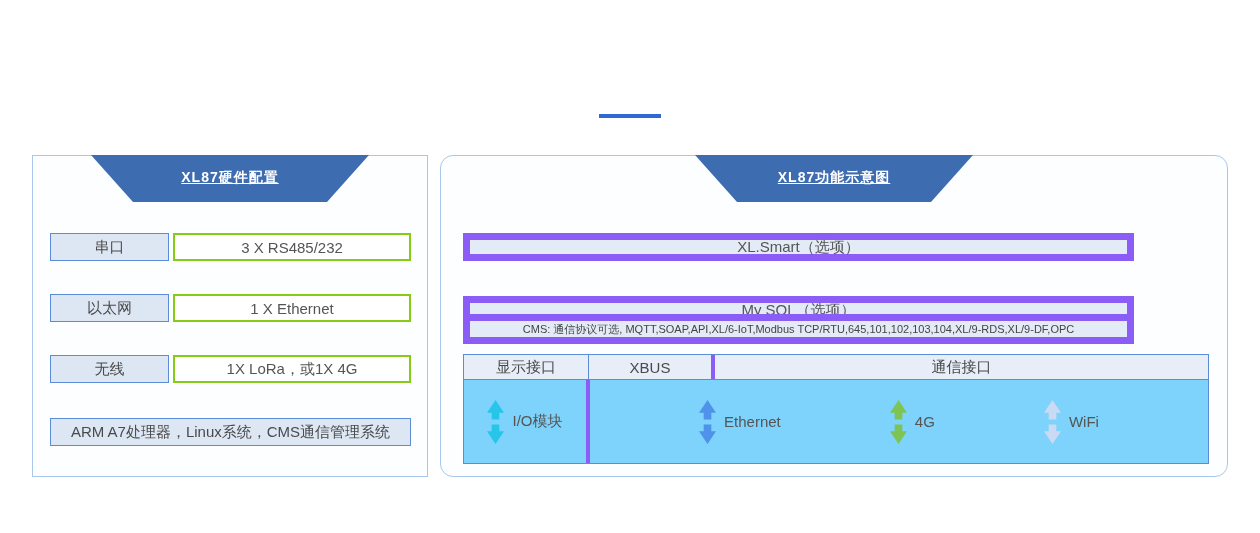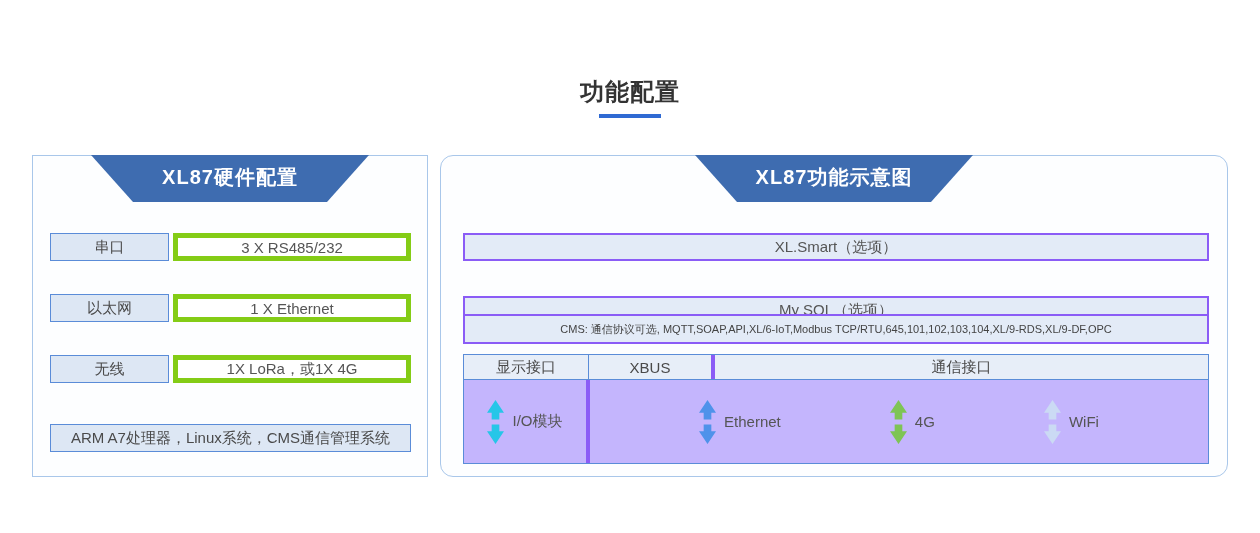--- a/index.html
+++ b/index.html
@@ -29,58 +29,59 @@
   .panel-left  { left: 32px;  width: 396px; }
   .panel-right { left: 440px; width: 788px; border-radius: 13px; }
 
   .trapezoid {
     position: absolute; top: -1px; left: 50%; transform: translateX(-50%);
     width: 278px; height: 47px; background: #3e6cb0;
     clip-path: polygon(0 0, 100% 0, calc(100% - 42px) 100%, 42px 100%);
     display: flex; align-items: center; justify-content: center;
   }
   .trapezoid span {
-    color: #ffffff; font-size: 20px; font-weight: bold; letter-spacing: 1px;
+    color: #ffffff; font-size: 14px; font-weight: bold; letter-spacing: 1px;
     padding-bottom: 2px;
+    text-decoration: underline;
   }
 
   
   .spec-row { position: absolute; left: 17px; height: 28px; }
   .spec-label {
     position: absolute; left: 0; top: 0; width: 119px; height: 28px;
     background: #dde7f4; border: 1px solid #5a8cd8;
     display: flex; align-items: center; justify-content: center;
     font-size: 15px; color: #4a4a4a;
   }
   .spec-value {
     position: absolute; left: 123px; top: 0; width: 238px; height: 28px;
-    background: #ffffff; border: 5px solid #84cc16;
+    background: #ffffff; border: 2px solid #84cc16;
     display: flex; align-items: center; justify-content: center;
     font-size: 15px; color: #555555;
   }
   .spec-footer {
-    position: absolute; left: 17px; top: 268px; width: 361px; height: 28px;
+    position: absolute; left: 17px; top: 262px; width: 361px; height: 28px;
     background: #dde7f4; border: 1px solid #5a8cd8;
     display: flex; align-items: center; justify-content: center;
     font-size: 15px; color: #4a4a4a;
   }
 
   
   .bar {
-    position: absolute; left: 22px; width: 746px; height: 28px;
-    background: #e3ebf7; border: 2px solid #8b5cf6;
+    position: absolute; left: 22px; width: 671px; height: 28px;
+    background: #e3ebf7; border: 7px solid #8b5cf6;
     display: flex; align-items: center; justify-content: center;
     font-size: 15px; color: #555555;
   }
   .bar-cms { height: 30px; font-size: 11px; color: #444444; }
 
   
   .iface-table {
     position: absolute; left: 22px; top: 198px; width: 746px;
-    border: 1px solid #5a8cd8; background: #c4b5fd;
+    border: 1px solid #5a8cd8; background: #7dd3fc;
   }
   .iface-head { display: flex; height: 25px; background: #e7eef8; border-bottom: 1px solid #5a8cd8; }
   .iface-head .hcell {
     display: flex; align-items: center; justify-content: center;
     font-size: 15px; color: #4a4a4a;
   }
   .iface-body { display: flex; height: 83px; }
   .col-display { width: 125px; border-right: 1px solid #5a8cd8; }
   .col-xbus    { width: 126px; border-right: 4px solid #8b5cf6; }
   .col-comm    { flex: 1; }
@@ -88,21 +89,20 @@
 
   .iface-item { display: flex; align-items: center; gap: 8px; }
   .iface-item .label { font-size: 15px; color: #555555; }
   .arrow-icon { display: block; }
 </style>
 </head>
 <body>
 
 <div class="stage">
 
-  <div class="page-title">功能配置</div>
   <div class="title-underline"></div>
 
   <div class="panel panel-left">
     <div class="trapezoid">
       <span>XL87硬件配置</span>
     </div>
 
     <div class="spec-row" style="top:77px;">
       <div class="spec-label">串口</div>
       <div class="spec-value">3 X RS485/232</div>

